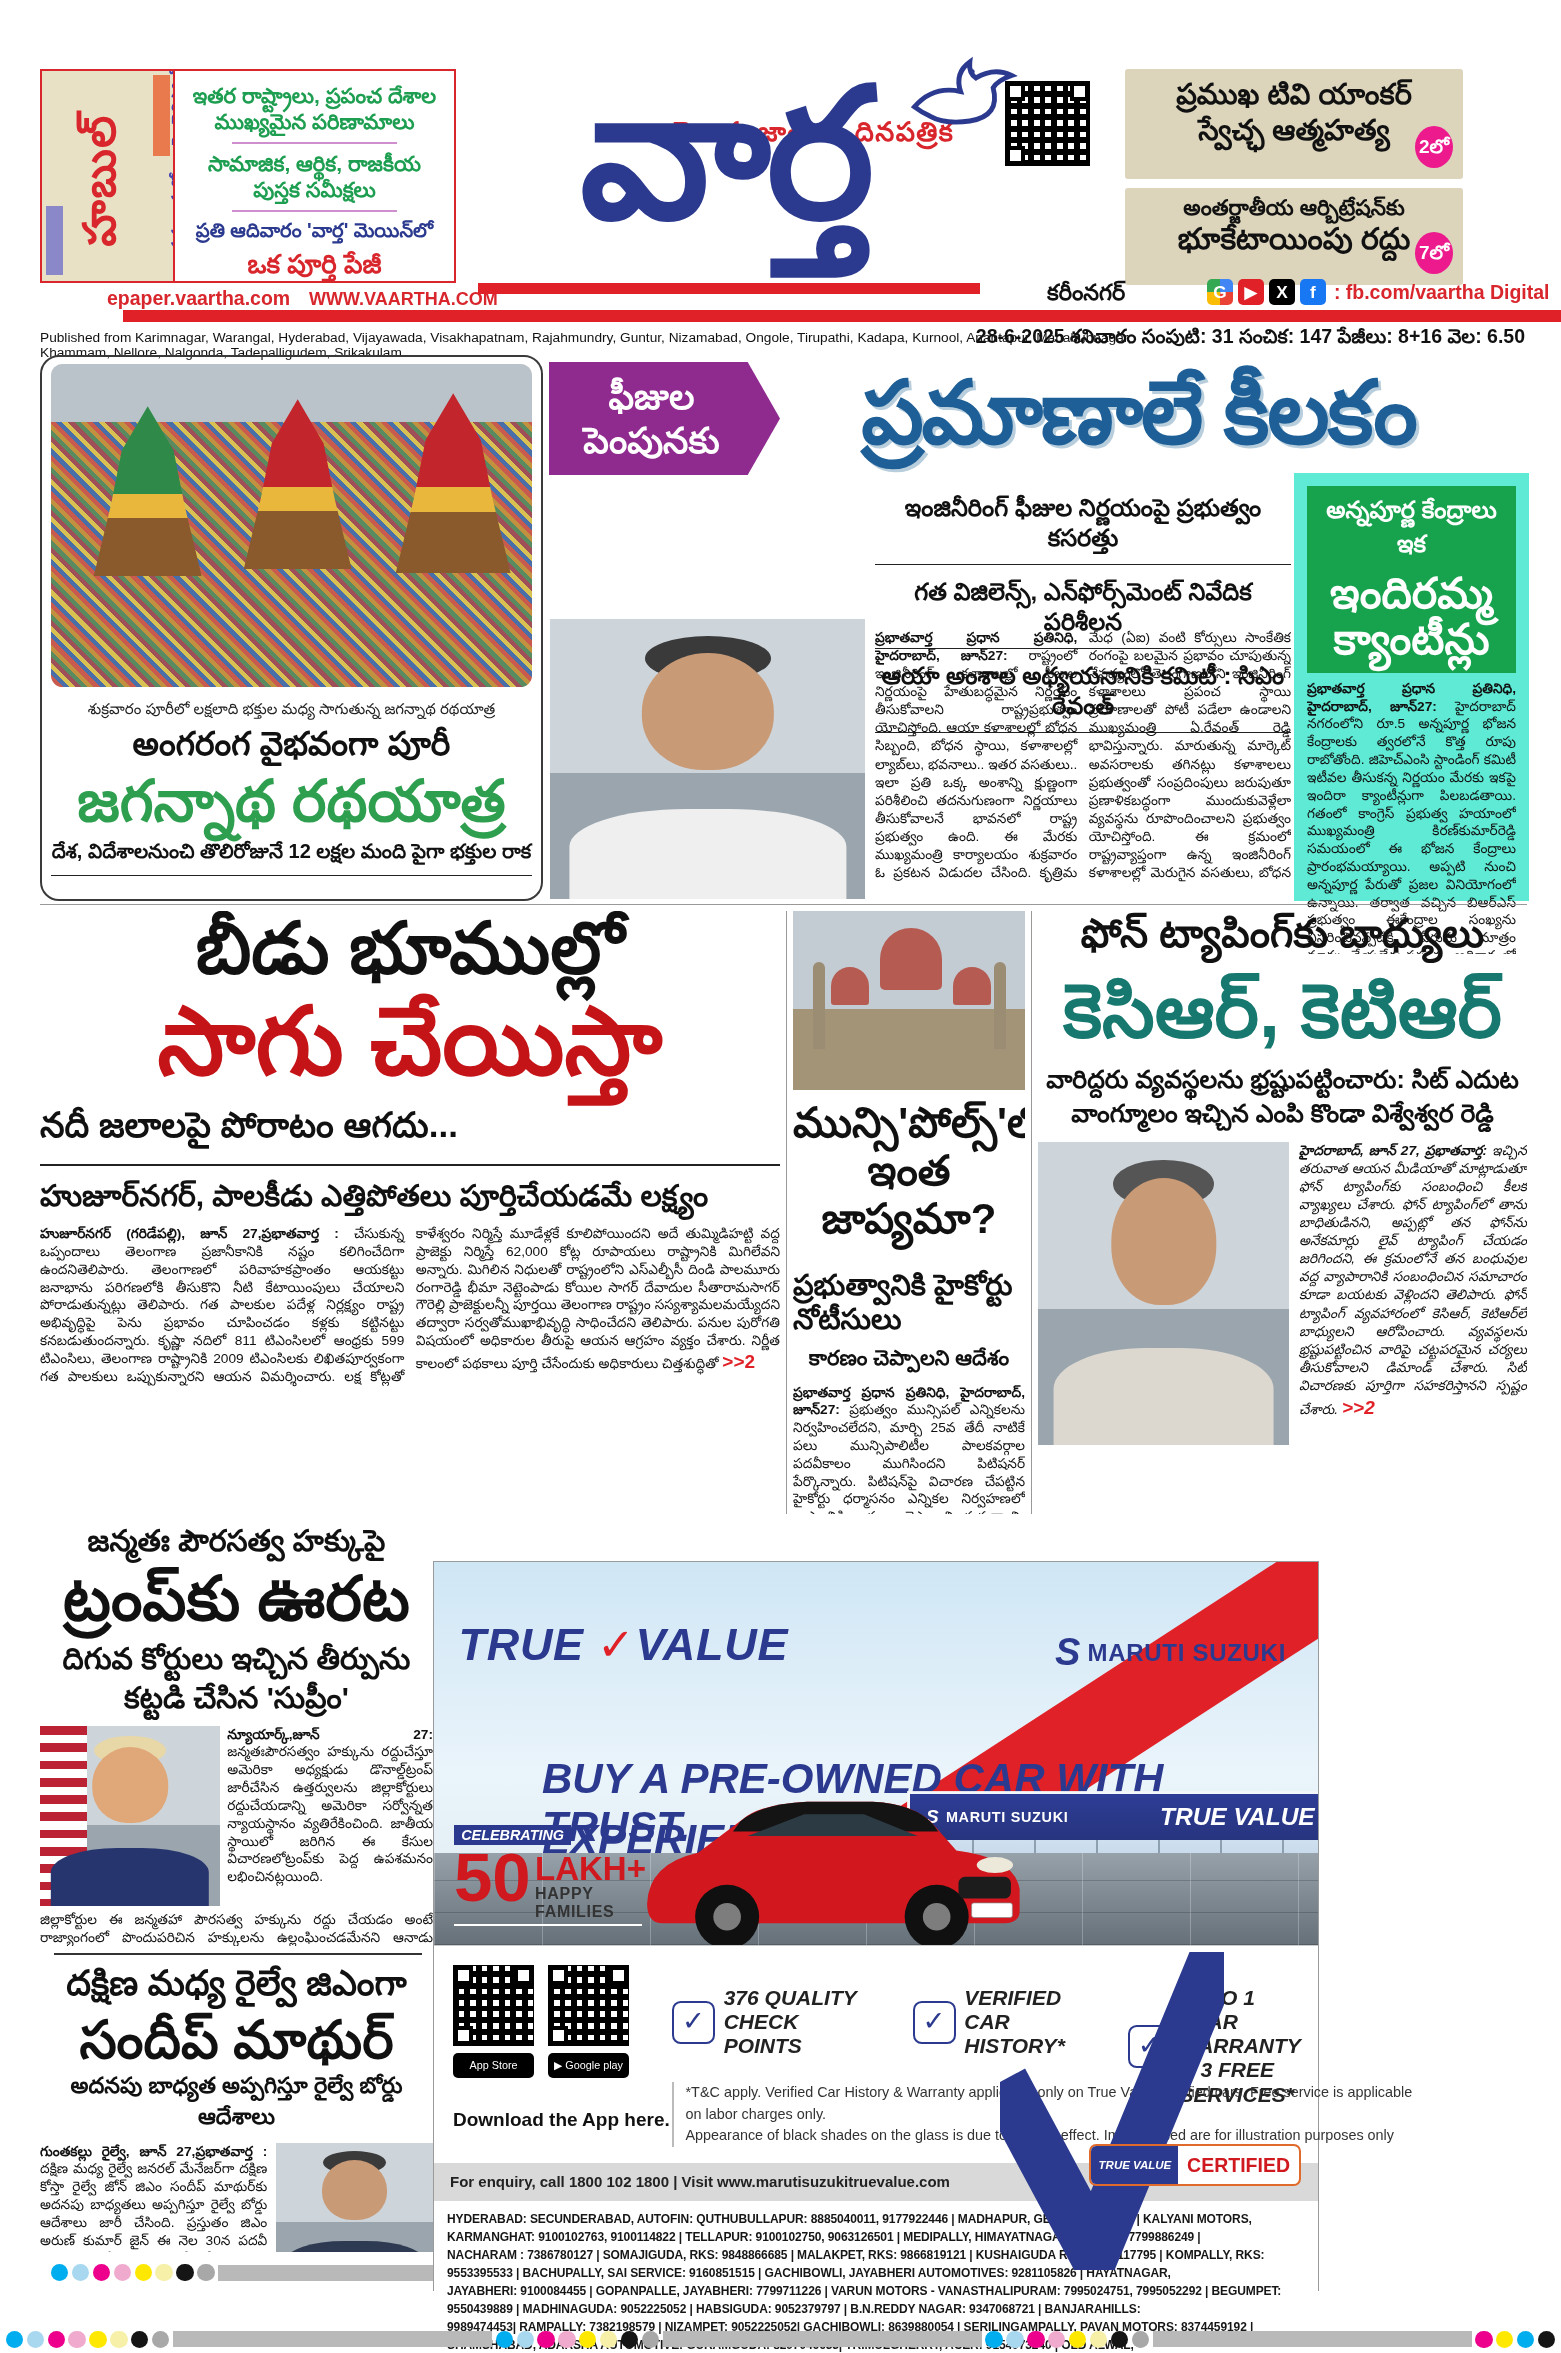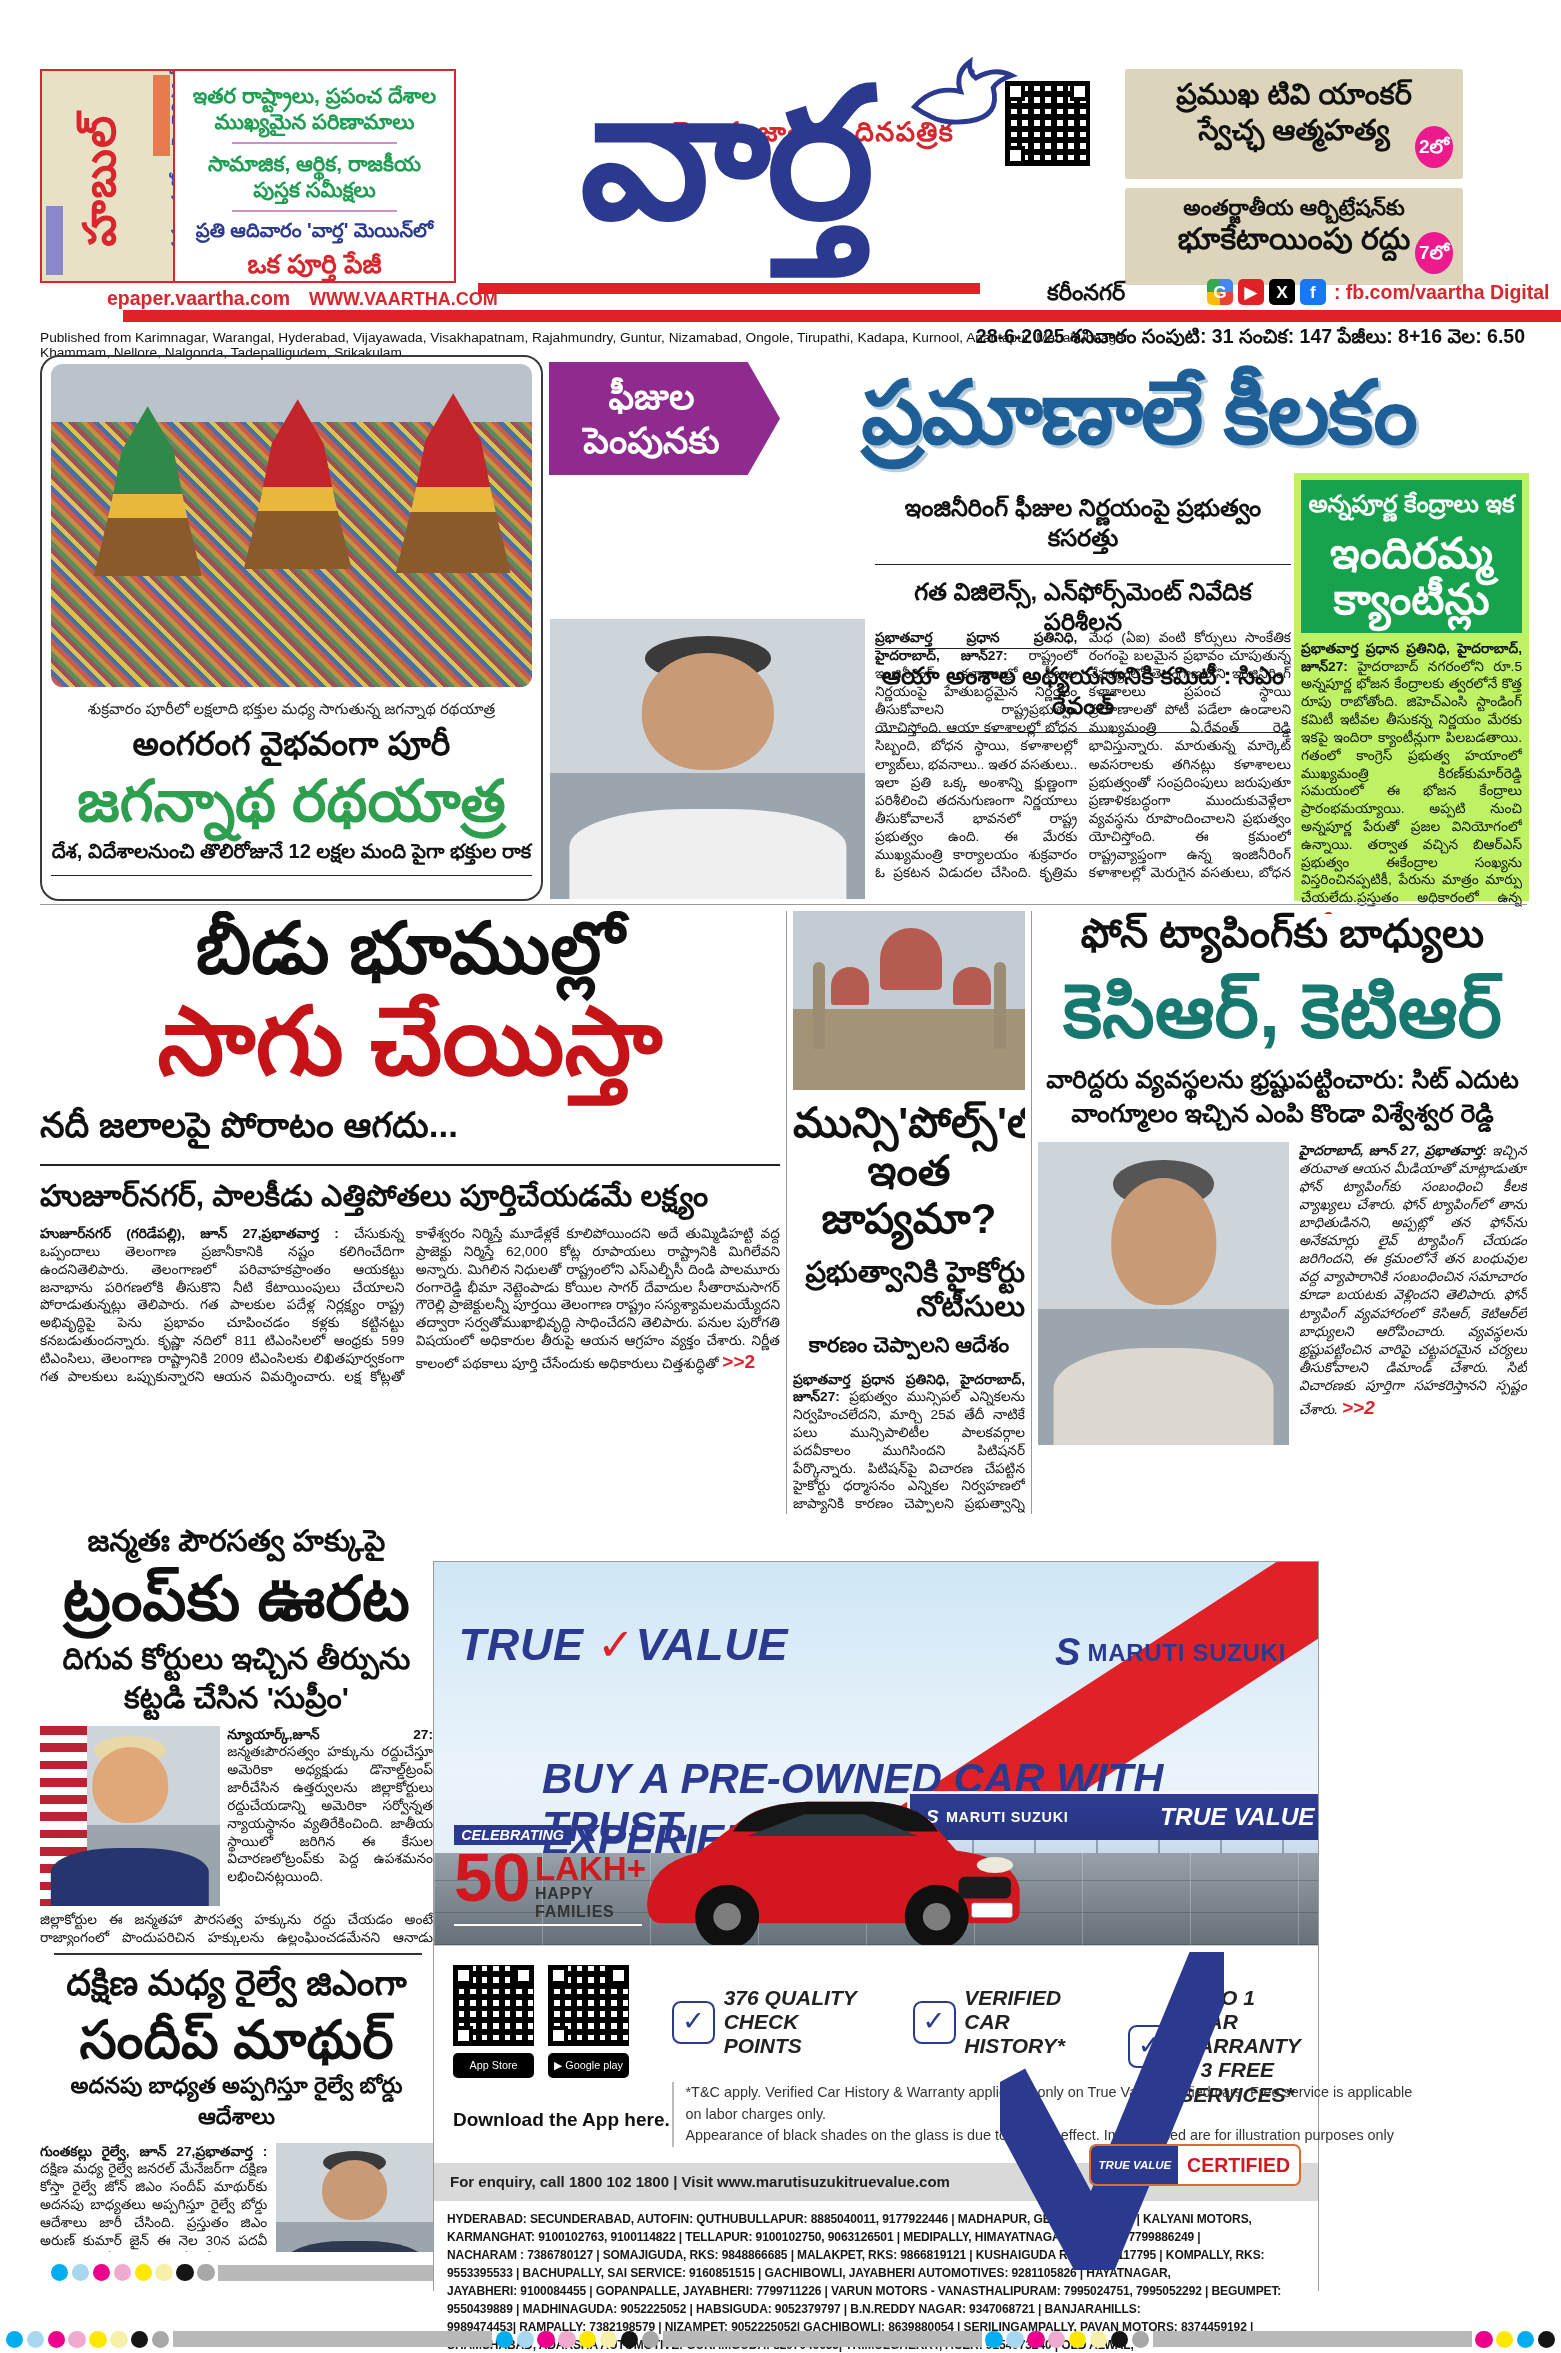--- a/index.html
+++ b/index.html
@@ -80,21 +80,21 @@
   .deck{font-size:24px;font-weight:bold;text-align:center;padding:11.5px 0;border-bottom:1.4px solid #222;line-height:1.25;}
   .revanth{left:550px;top:619px;width:315px;height:280px;}
   .person{position:relative;overflow:hidden;background:linear-gradient(180deg,#cdd4da 0 55%,#9aa5ae 55%);}
   .person .head{position:absolute;top:12%;left:50%;transform:translateX(-50%);width:42%;height:42%;
                 background:#c99a76;border-radius:50% 50% 46% 46%;}
   .person .hair{position:absolute;top:6%;left:30%;width:40%;height:16%;background:#3a3a3a;border-radius:50%;}
   .person .body{position:absolute;bottom:0;left:50%;transform:translateX(-50%);width:88%;height:32%;
                 background:#efefef;border-radius:42% 42% 0 0;}
   .feesbody{left:875px;top:629px;width:416px;height:270px;font-size:13.7px;line-height:1.32;text-align:justify;
             column-count:2;column-gap:11.5px;overflow:hidden;}
-  .lavcol{left:1294px;top:473px;width:235px;height:428px;background:#bef264;box-sizing:border-box;padding:7px;}
+  .lavcol{left:1294px;top:473px;width:235px;height:428px;background:#5eead4;box-sizing:border-box;padding:13px;}
   .greenbox{background:#17a24d;color:#fff;text-align:center;padding:10px 5.8px;}
   .gb1{font-size:24px;font-weight:bold;}
   .gb2{font-size:43px;font-weight:bold;line-height:1.08;margin-top:5.8px;}
   .lavbody{font-size:13.7px;line-height:1.3;text-align:justify;margin-top:7.2px;overflow:hidden;height:274px;}
 
   .hrule{background:#999;height:1.4px;}
   .vrule{background:#999;width:1.4px;}
 
   
   .sagu{left:40px;top:911px;width:740px;height:603px;overflow:hidden;}
@@ -111,21 +111,21 @@
   .uttam .head{background:#c99a76;}
   .uttam .band{position:absolute;top:9%;left:31%;width:38%;height:9%;background:#e87d1e;border-radius:40%;}
   .uttam .body{background:#f5f5f0;}
 
   .munci{left:793px;top:911px;width:232px;height:603px;overflow:hidden;}
   .mphoto{width:232px;height:179px;position:relative;overflow:hidden;
           background:linear-gradient(180deg,#c3ccd3 0 55%,#a39478 55%);}
   .dome{position:absolute;background:#b65b52;border-radius:50% 50% 8% 8%;}
   .minar{position:absolute;background:#9b8d74;width:11.5px;border-radius:5.8px 5.8px 0 0;}
   .mhead{font-size:42px;font-weight:800;text-align:center;line-height:1.15;margin-top:8.7px;}
-  .msub1{font-size:29px;font-weight:bold;text-align:right;margin-top:11px;line-height:1.2;}
+  .msub1{font-size:29px;font-weight:bold;text-align:left;margin-top:24px;line-height:1.2;}
   .msub2{font-size:21px;font-weight:bold;text-align:center;margin-top:8.7px;}
   .mbody{font-size:13.7px;line-height:1.3;text-align:justify;margin-top:8.7px;}
 
   .tapping{left:1038px;top:911px;width:489px;height:603px;overflow:hidden;}
   .thead1{font-size:40px;font-weight:800;text-align:center;}
   .thead2{font-size:75px;font-weight:800;text-align:center;color:#16786e;line-height:1.1;margin-top:4.3px;}
   .tdeck{font-size:25px;font-weight:bold;text-align:center;line-height:1.35;margin-top:10px;}
   .trow{display:flex;margin-top:11.5px;gap:10px;}
   .kphoto{width:251px;height:303px;flex:none;}
   .tbody{flex:1;font-size:13.7px;line-height:1.32;text-align:justify;font-style:italic;}

